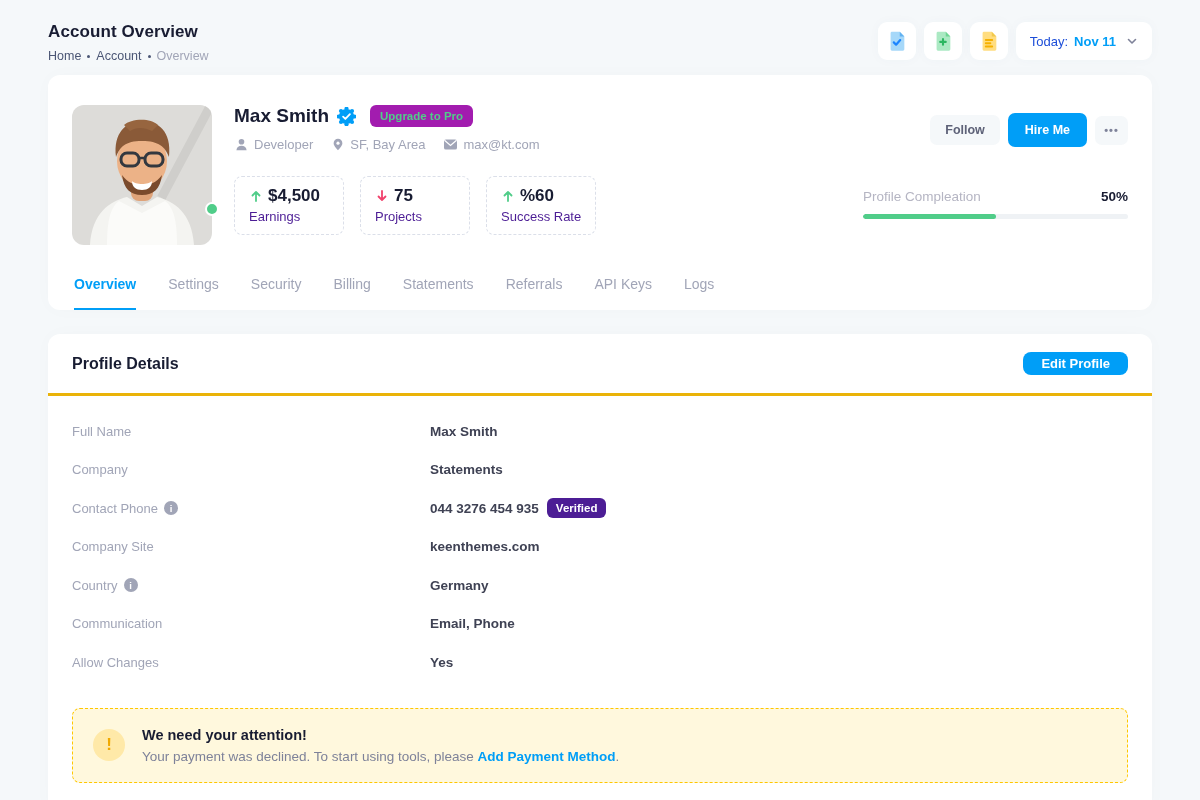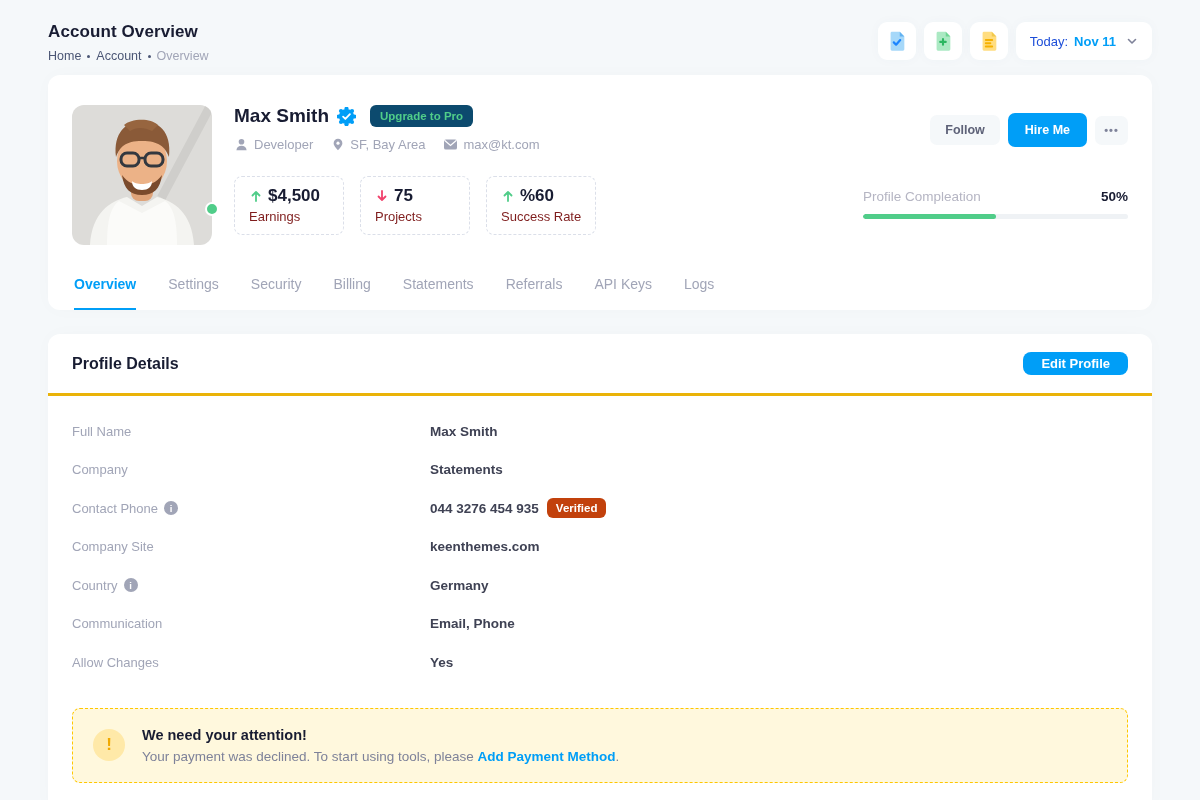--- a/index.html
+++ b/index.html
@@ -44,32 +44,32 @@
   .avatar-wrap svg { border-radius:12px; display:block; }
   .status-dot {
     position:absolute; right:-7px; top:97px; width:14px; height:14px;
     background:#50cd89; border:2.5px solid #fff; border-radius:50%;
   }
 
   .profile-main { flex:1; min-width:0; }
   .name-row { display:flex; align-items:center; gap:8px; }
   .profile-name { font-size:19px; font-weight:700; color:#181c32; cursor:pointer; }
   .upgrade-pill {
-    margin-left:6px; background:#0c4a6e; color:#50cd89; font-size:11.5px; font-weight:600;
+    margin-left:6px; background:#a21caf; color:#50cd89; font-size:11.5px; font-weight:600;
     padding:5px 10px; border-radius:6px; cursor:pointer;
   }
   .meta-row { display:flex; align-items:center; gap:18px; margin-top:10px; }
   .meta-item { display:flex; align-items:center; gap:5px; color:#a1a5b7; font-size:13px; cursor:pointer; }
   .stats-row { display:flex; gap:16px; margin-top:24px; }
   .stat-box {
     border:1px dashed #dbdfe9; border-radius:8px; min-width:110px;
     padding:9px 14px 10px;
   }
   .stat-top { display:flex; align-items:center; gap:5px; font-size:17px; font-weight:700; color:#181c32; }
-  .stat-label { margin-top:3px; font-size:13px; color:#7f1d1d; }
+  .stat-label { margin-top:3px; font-size:13px; color:#4c1d95; }
 
   .profile-side { width:265px; flex:0 0 265px; display:flex; flex-direction:column; align-items:flex-end; }
   .actions-row { display:flex; align-items:center; gap:8px; margin-top:8px; }
   .btn { border:none; border-radius:7px; font-family:inherit; cursor:pointer; font-weight:600; }
   .btn-light { background:#f5f8fa; color:#5e6278; font-size:12.5px; height:30px; padding:0 15px; }
   .btn-primary { background:#009ef7; color:#fff; font-size:12.5px; height:34px; padding:0 17px; }
   .btn-dots { background:#f5f8fa; color:#7e8299; height:29px; width:33px; border-radius:7px; font-size:11px; letter-spacing:1px; }
   .completion { width:100%; margin-top:42px; }
   .completion-top { display:flex; justify-content:space-between; align-items:center; }
   .completion-label { color:#b5b5c3; font-size:13.5px; }
@@ -87,21 +87,21 @@
     display:flex; justify-content:space-between; align-items:center;
     padding:18px 24px; border-bottom:3px solid #eab308;
   }
   .details-title { font-size:16px; font-weight:700; color:#181c32; cursor:pointer; }
   .btn-edit { height:23px; padding:0 18px; font-size:13px; border-radius:8px; }
   .details-body { padding:16px 24px 0; }
   .detail-row { display:flex; align-items:center; height:38.5px; }
   .detail-label { width:358px; flex:0 0 358px; color:#a1a5b7; font-size:13px; display:flex; align-items:center; gap:6px; }
   .detail-value { color:#3f4254; font-size:13.5px; font-weight:700; display:flex; align-items:center; gap:8px; }
   .badge-verified {
-    background:#c2410c; color:#fff; font-size:11.5px; font-weight:600;
+    background:#4c1d95; color:#fff; font-size:11.5px; font-weight:600;
     padding:4px 9px; border-radius:6px;
   }
   .info-ico {
     width:14px; height:14px; border-radius:50%; background:#a1a5b7; color:#fff;
     font-size:9.5px; font-weight:700; display:inline-flex; align-items:center; justify-content:center;
     cursor:pointer;
   }
 
   .notice {
     margin:26px 24px 24px; background:#fff8dd; border:1px dashed #ffc700; border-radius:8px;

